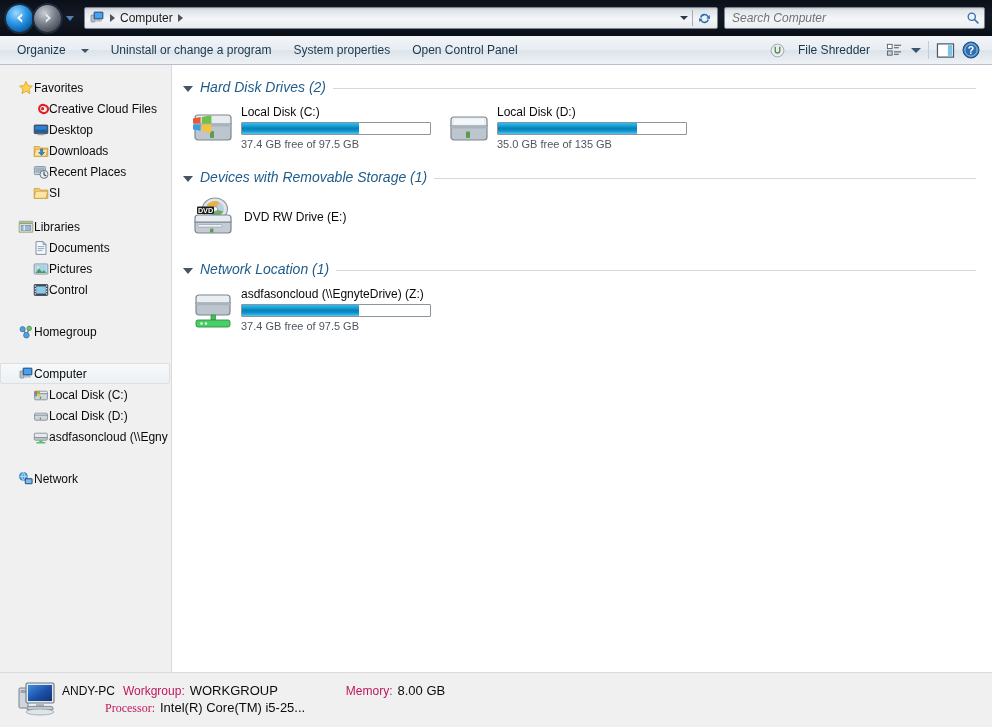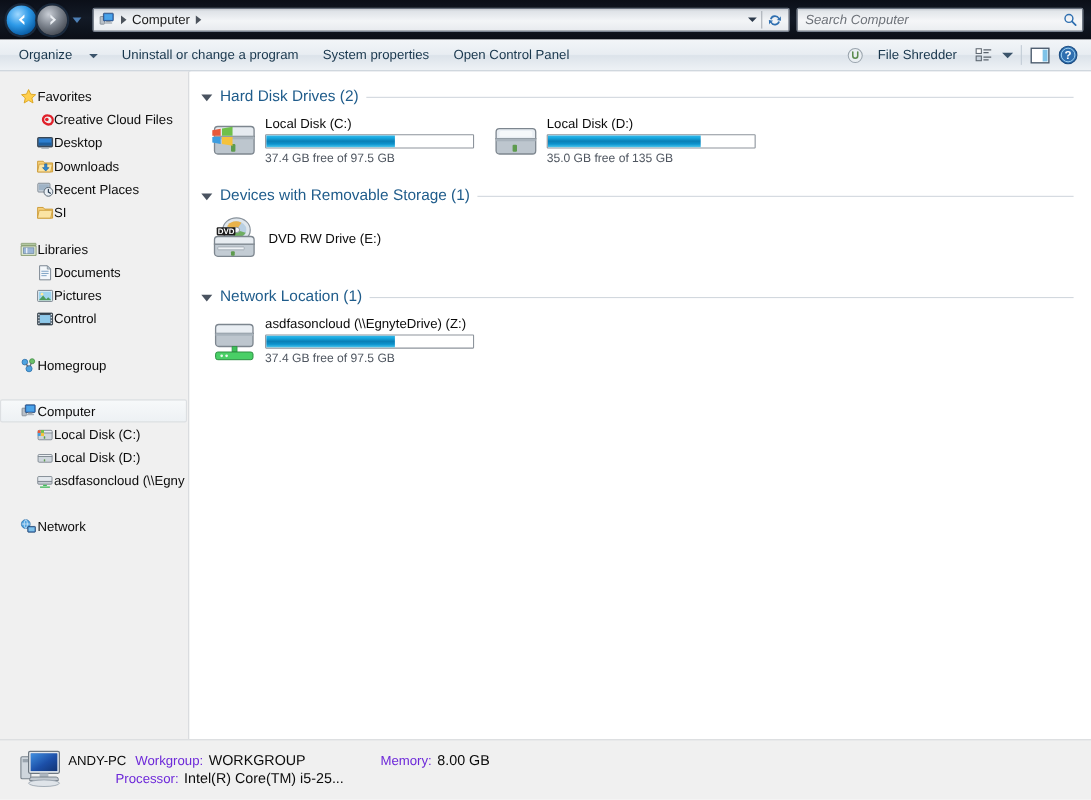--- a/index.html
+++ b/index.html
@@ -118,21 +118,21 @@
     padding-left: 17px;
   }
 
   
   .content {
     position: absolute; left: 173px; top: 65px; width: 819px; height: 607px;
     background: #ffffff; overflow: hidden;
   }
   .group-header {
     display: flex; align-items: center; gap: 7px;
-    padding-left: 10px; margin-top: 14px;
+    padding-left: 10px; margin-top: 14px; font-style: italic;
   }
   .grp-tri {
     width: 0; height: 0;
     border-left: 5px solid transparent; border-right: 5px solid transparent;
     border-top: 6px solid #4a5360;
     margin-top: 3px;
   }
   .grp-title { font-size: 14px; color: #1f5c8b; white-space: nowrap; }
   .grp-rule { flex: 1 1 auto; height: 1px; background: #d2d8de; margin-right: 16px; margin-top: 2px; }
 
@@ -157,21 +157,21 @@
   
   .statusbar {
     position: absolute; left: 0; top: 672px; width: 992px; height: 55px;
     background: #f0f0f0; border-top: 1px solid #d8dadd;
     display: flex; align-items: center; padding-left: 16px;
   }
   .pcicon { width: 46px; height: 40px; flex: 0 0 46px; }
   .status-text { }
   .st-line { display: flex; align-items: baseline; height: 17px; }
   .st-strong { font-size: 12px; color: #0b0b0b; }
-  .st-lbl { font-size: 12px; color: #6d28d9; margin-left: 8px; }
+  .st-lbl { font-size: 12px; color: #be185d; margin-left: 8px; }
   .st-val { font-size: 13px; color: #0b0b0b; margin-left: 5px; }
   .st-pad { width: 68px; }
   .st-indent { width: 43px; }
 </style>
 </head>
 <body>
 
 <div class="titlebar">
   <div class="navbtns">
     <div class="navbtn back">
@@ -586,17 +586,17 @@
     <div class="st-line">
       <span class="st-strong">ANDY-PC</span>
       <span class="st-lbl">Workgroup:</span>
       <span class="st-val">WORKGROUP</span>
       <span class="st-pad"></span>
       <span class="st-lbl" style="margin-left:0;">Memory:</span>
       <span class="st-val">8.00 GB</span>
     </div>
     <div class="st-line">
       <span class="st-indent"></span>
-      <span class="st-lbl" style="margin-left:0;">Processor:</span>
+      <span class="st-lbl" style="margin-left:0;font-family:Liberation Serif, serif;">Processor:</span>
       <span class="st-val">Intel(R) Core(TM) i5-25...</span>
     </div>
   </div>
 </div>
 
 </body></html>

